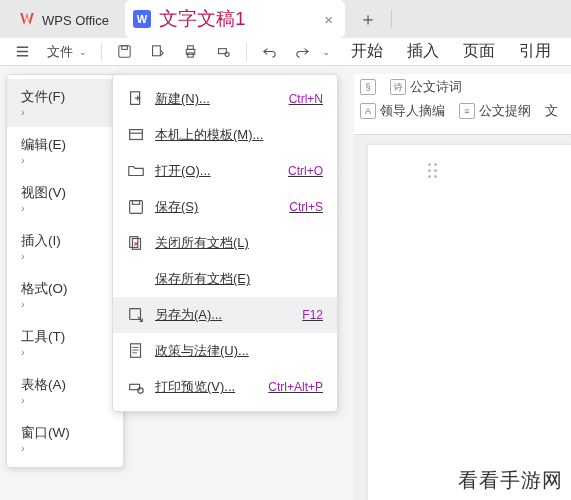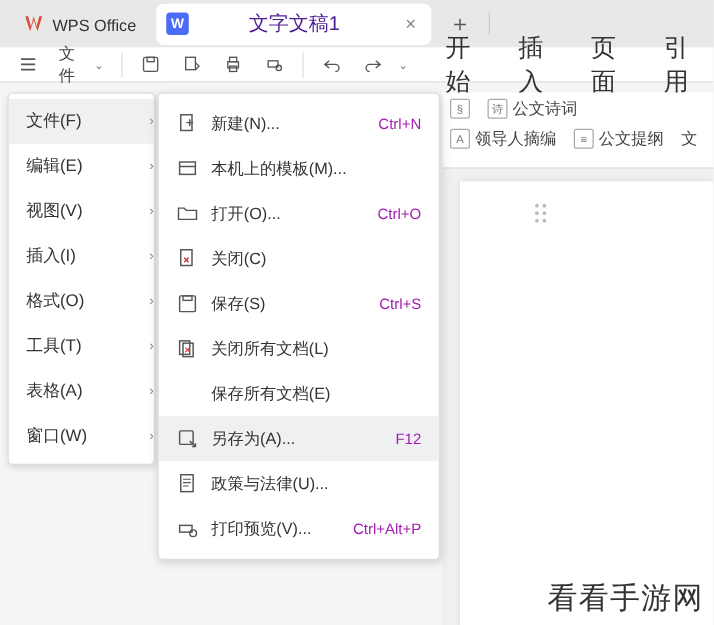--- a/index.html
+++ b/index.html
@@ -4,64 +4,64 @@
 <style>
   * { box-sizing: border-box; margin: 0; padding: 0; font-family: "Microsoft YaHei", "PingFang SC", sans-serif; }
   body { width: 571px; height: 500px; background: #f5f5f5; overflow: hidden; position: relative; font-size: 13px; color: #333; }
   
   
   .titlebar { display: flex; align-items: center; height: 38px; background: #e8e8e8; padding: 0 8px; gap: 6px; }
   .app-tab { display: flex; align-items: flex-end; gap: 6px; padding: 6px 10px; border-radius: 4px; }
   .logo-icon { width: 18px; height: 18px; }
   .doc-tab { display: flex; align-items: center; gap: 8px; background: #fff; border-radius: 6px; padding: 6px 10px 6px 8px; min-width: 220px; }
   .doc-icon { width: 18px; height: 18px; background: #4a6cf7; border-radius: 3px; display: flex; align-items: center; justify-content: center; color: #fff; font-size: 11px; font-weight: bold; }
-  .doc-title { flex: 1; font-size: 16px; color: #4c1d95; margin-left: 40px; }
+  .doc-title { flex: 1; font-size: 19px; color: #be185d; }
   .close-x { color: #888; font-size: 15px; cursor: pointer; padding: 0 2px; }
   .plus-tab { padding: 4px 8px; color: #555; font-size: 18px; }
   .vbar { width: 1px; height: 18px; background: #ccc; }
   
   
   .toolbar { display: flex; align-items: center; height: 28px; background: #fff; border-bottom: 1px solid #ddd; padding: 0 8px; gap: 4px; }
   .tbtn { display: flex; align-items: center; padding: 4px 6px; border-radius: 3px; color: #444; }
   .tbtn svg, .tbtn .ico { width: 17px; height: 17px; }
   .file-btn { gap: 4px; font-size: 13px; }
   .caret { font-size: 9px; color: #666; margin-left: 2px; }
   .tb-sep { width: 1px; height: 20px; background: #e0e0e0; margin: 0 4px; }
   .ribbon-tabs { display: flex; margin-left: auto; }
-  .rtab { padding: 24px 12px; font-size: 20px; color: #333; text-align: right; }
+  .rtab { padding: 24px 12px; font-size: 16px; color: #333; text-align: right; }
   
   
   .gallery { position: absolute; top: 74px; left: 354px; right: 0; height: 60px; background: #fff; display: flex; flex-direction: column; gap: 6px; padding: 4px 0; }
   .grow { display: flex; gap: 14px; padding-left: 6px; }
   .chip { display: flex; align-items: center; gap: 4px; font-size: 13px; color: #444; }
   .chip .mini { width: 16px; height: 16px; border: 1px solid #aaa; border-radius: 2px; display: flex; align-items: center; justify-content: center; font-size: 9px; color: #777; }
   
   
   .docarea { position: absolute; top: 134px; left: 354px; right: 0; bottom: 0; background: #f0f0f0; border-top: 1px solid #ddd; }
   .page { position: absolute; top: 10px; left: 14px; right: 0; bottom: 0; background: #fff; box-shadow: 0 0 4px rgba(0,0,0,0.1); }
   .drag-dots { position: absolute; top: 18px; left: 60px; display: grid; grid-template-columns: repeat(2, 3px); gap: 3px; }
   .drag-dots span { width: 3px; height: 3px; background: #bbb; border-radius: 50%; }
   
   
   .menu1 { position: absolute; top: 74px; left: 6px; width: 118px; background: #fff; border: 1px solid #ddd; border-radius: 4px; box-shadow: 1px 2px 6px rgba(0,0,0,0.12); padding: 4px 0; z-index: 5; }
-  .m1item { display: flex; align-items: center; justify-content: space-between; padding: 9px 0 9px 14px; font-size: 13.5px; color: #333; }
+  .m1item { display: flex; justify-content: space-between; padding: 9px 20px 9px 14px; font-size: 13.5px; color: #333; flex-direction: column; }
   .m1item.active { background: #eef0f2; }
   .m1item .arrow { color: #888; font-size: 11px; }
   
   
-  .menu2 { position: absolute; top: 74px; left: 126px; width: 226px; background: #fff; border: 1px solid #ddd; border-radius: 4px; box-shadow: 1px 2px 8px rgba(0,0,0,0.15); padding: 6px 0; z-index: 6; }
+  .menu2 { position: absolute; top: 74px; left: 112px; width: 226px; background: #fff; border: 1px solid #ddd; border-radius: 4px; box-shadow: 1px 2px 8px rgba(0,0,0,0.15); padding: 6px 0; z-index: 6; text-decoration: underline; }
   .m2item { display: flex; align-items: center; gap: 10px; padding: 9px 14px 9px 14px; font-size: 13px; color: #333; }
   .m2item.hover { background: #eef0f2; }
   .m2item .mico { width: 18px; height: 18px; display: flex; align-items: center; justify-content: center; color: #555; flex-shrink: 0; }
   .m2item .lbl { flex: 1; }
   .m2item .sc { color: #a21caf; font-size: 12px; }
   .m2item.indent .mico { visibility: hidden; }
   
   
-  .watermark { position: absolute; right: 8px; bottom: 6px; font-size: 24px; color: #333; font-weight: 500; letter-spacing: 1px; z-index: 20; }
+  .watermark { position: absolute; right: 8px; bottom: 6px; font-size: 20px; color: #333; font-weight: 500; letter-spacing: 1px; z-index: 20; }
   
   svg { display: block; }
 </style>
 </head>
 <body>
 
 <div class="titlebar">
   <div class="app-tab">
     <svg class="logo-icon" viewBox="0 0 24 24">
         <path fill="#d94b3a" d="M3 4 L8 20 L12 8 L16 20 L21 4 L18 4 L15 15 L12 4 L9 15 L6 4 Z"></path>
@@ -233,30 +233,20 @@
         <svg viewBox="0 0 20 20">
           <path d="M2 5h5l2 2h9v8H2z" fill="none" stroke="#555" stroke-width="1.3"></path>
         </svg>
       </span>
     <span class="lbl">打开(O)...</span>
     <span class="sc">Ctrl+O</span>
   </div>
   <div class="m2item">
     <span class="mico">
         <svg viewBox="0 0 20 20">
-          <rect x="4" y="2" width="10" height="14" fill="none" stroke="#555" stroke-width="1.3"></rect>
-          <path d="M7 13l4-4m0 4l-4-4" stroke="#c44" stroke-width="1.3"></path>
-        </svg>
-      </span>
-    <span class="lbl">关闭(C)</span>
-    <span class="sc"></span>
-  </div>
-  <div class="m2item">
-    <span class="mico">
-        <svg viewBox="0 0 20 20">
           <rect x="3" y="3" width="14" height="14" rx="1" fill="none" stroke="#555" stroke-width="1.3"></rect>
           <rect x="6" y="3" width="8" height="4" fill="none" stroke="#555" stroke-width="1.2"></rect>
         </svg>
       </span>
     <span class="lbl">保存(S)</span>
     <span class="sc">Ctrl+S</span>
   </div>
   <div class="m2item">
     <span class="mico">
         <svg viewBox="0 0 20 20">

